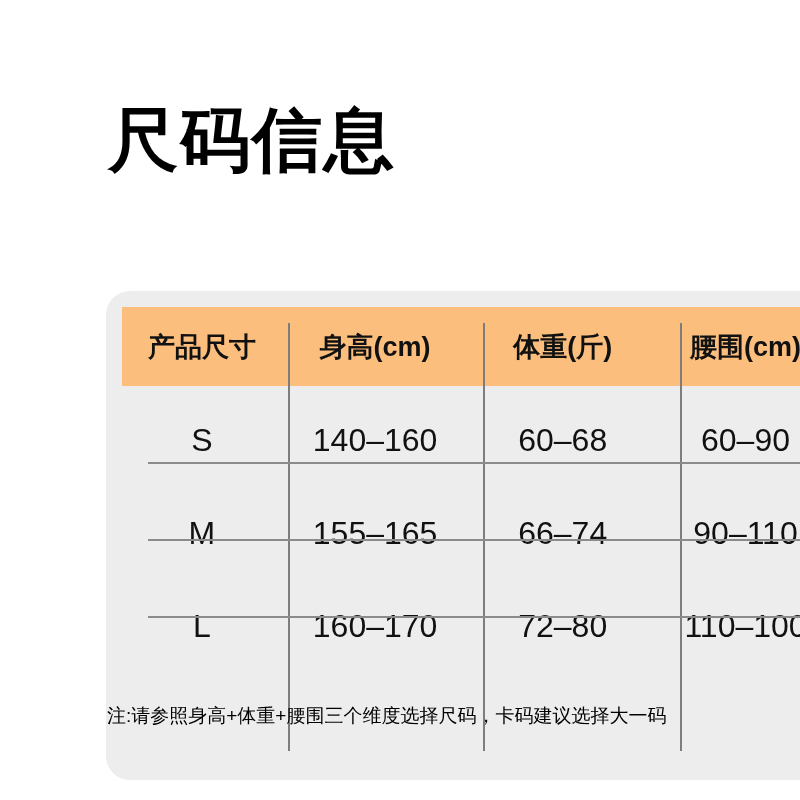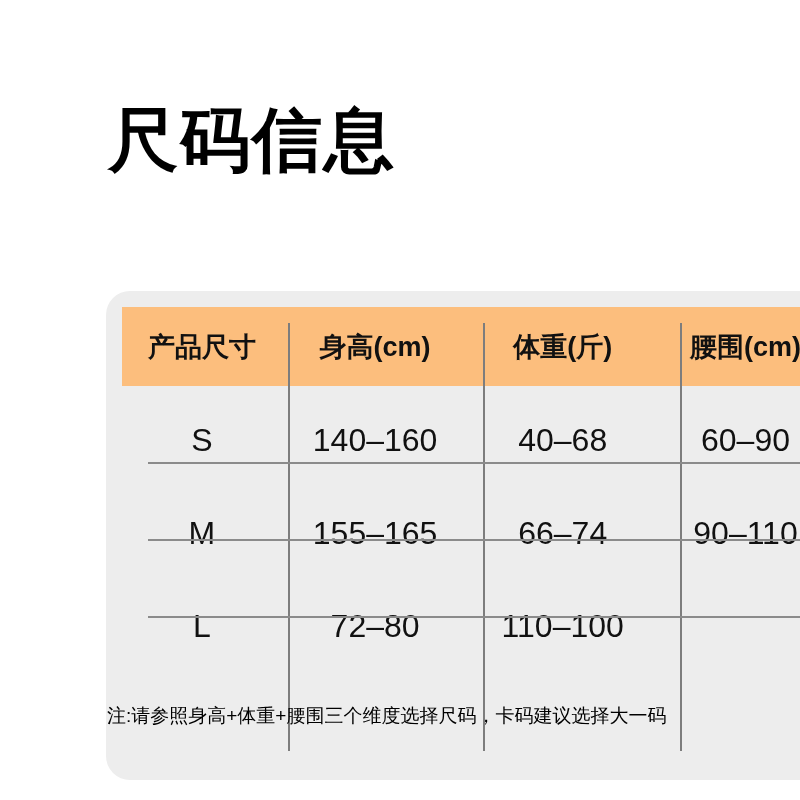--- a/index.html
+++ b/index.html
@@ -94,33 +94,34 @@
       <div class="cell">产品尺寸</div>
       <div class="cell">身高(cm)</div>
       <div class="cell">体重(斤)</div>
       <div class="cell">腰围(cm)</div>
     </div>
 
 
     <div class="trow tbody-row">
       <div class="cell">S</div>
       <div class="cell">140–160</div>
-      <div class="cell">40–68</div>
+      <div class="cell">60–68</div>
       <div class="cell">60–90</div>
     </div>
 
     <div class="trow tbody-row">
       <div class="cell">M</div>
       <div class="cell">155–165</div>
       <div class="cell">66–74</div>
       <div class="cell">90–110</div>
     </div>
 
     <div class="trow tbody-row">
       <div class="cell">L</div>
+      <div class="cell">160–170</div>
       <div class="cell">72–80</div>
       <div class="cell">110–100</div>
     </div>
 
     <div class="vdiv vdiv-1"></div>
     <div class="vdiv vdiv-2"></div>
     <div class="vdiv vdiv-3"></div>
 
     <div class="hdiv hdiv-1"></div>
     <div class="hdiv hdiv-2"></div>

